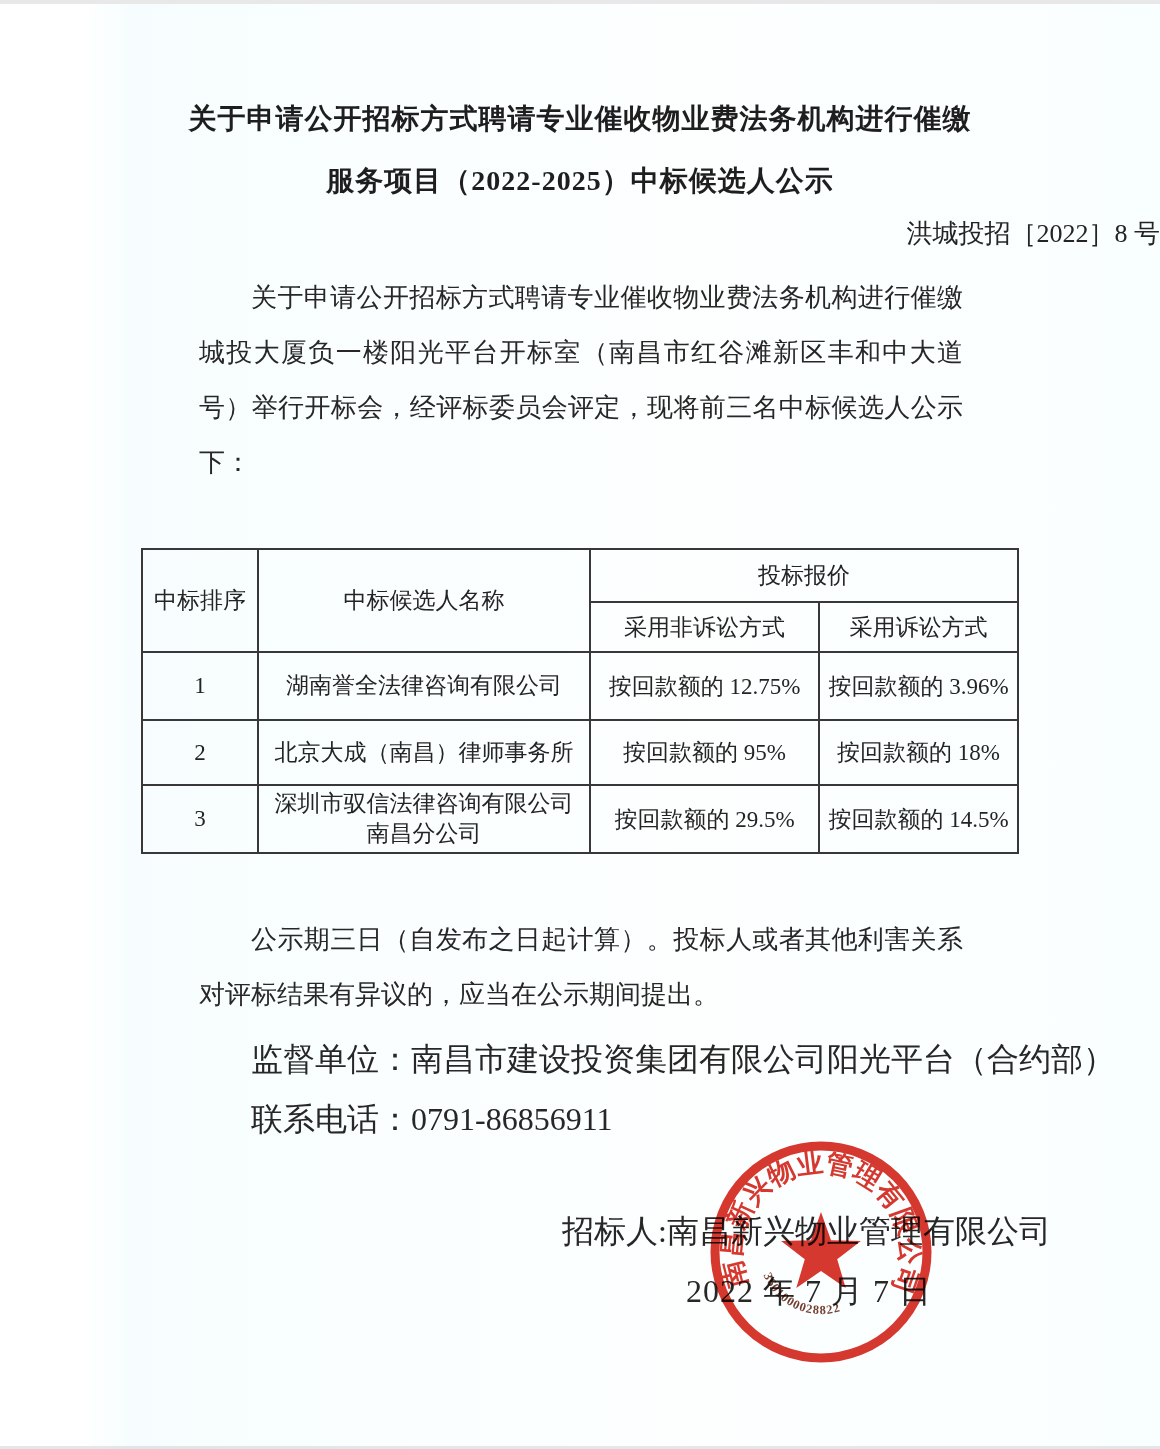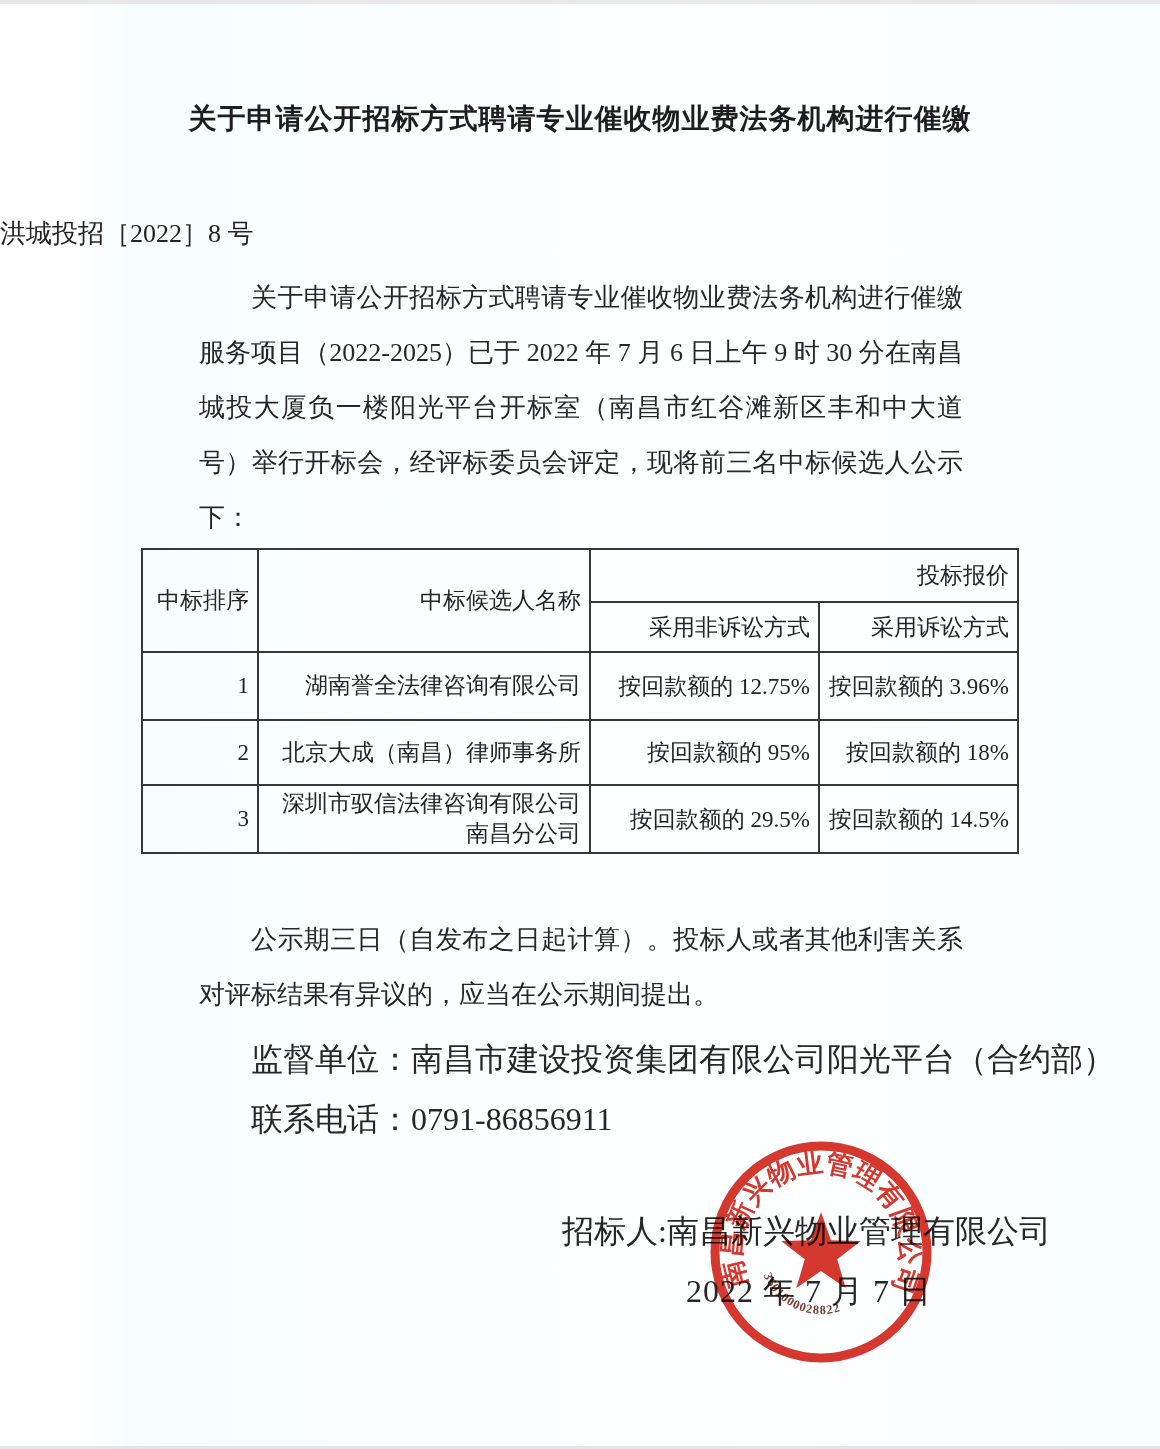--- a/index.html
+++ b/index.html
@@ -18,42 +18,42 @@
   }
   .title1,.title2{
     position:absolute; left:0; width:100%;
     text-align:center; font-size:28px; font-weight:bold;
     letter-spacing:1px; color:#1e1e1e;
   }
   .title1{ top:96px; }
   .title2{ top:158px; }
   .docnum{
     position:absolute; top:212px; left:0; width:100%;
-    text-align:left; font-size:26px; color:#242424;
+    text-align:right; font-size:26px; color:#242424;
   }
   .para{ position:absolute; left:199px; width:764px; font-size:26px; }
   .para .ln{
     height:55px; line-height:55px;
     text-align:justify; text-align-last:justify;
     overflow:hidden;
   }
   .para .ln.indent{ text-indent:52px; }
   .para .ln.short{ text-align:left; text-align-last:left; }
   .para1{ top:266px; }
   .para2{ top:908px; }
 
   table.bid{
     position:absolute; top:544px; left:141px;
     width:876px; border-collapse:collapse;
     font-size:23px; color:#242424;
     table-layout:fixed;
   }
   table.bid th, table.bid td{
     border:2px solid #383838;
-    text-align:right; vertical-align:middle;
+    text-align:center; vertical-align:middle;
     font-weight:normal; padding:2px 8px;
     overflow:hidden;
   }
   tr.hrow1{ height:53px; }
   tr.hrow2{ height:50px; }
   tr.drow1{ height:68px; }
   tr.drow2{ height:65px; }
   tr.drow3{ height:68px; }
   .col-rank{ width:116px; }
   .col-name{ width:332px; }
@@ -76,25 +76,25 @@
   .seal text{ font-family:"Liberation Serif","DejaVu Serif",serif; }
   .seal .arc-company{ font-size:26.5px; font-weight:bold; letter-spacing:0.5px; }
   .seal .arc-serial{ font-size:12.5px; font-weight:bold; fill:#6a2e1f; letter-spacing:1px; }
 </style>
 </head>
 <body>
 
 <div class="page">
 
   <div class="title1">关于申请公开招标方式聘请专业催收物业费法务机构进行催缴</div>
+  <div class="title2">服务项目（2022-2025）中标候选人公示</div>
   <div class="docnum">洪城投招［2022］8 号</div>
 
   <div class="para para1">
     <div class="ln indent">关于申请公开招标方式聘请专业催收物业费法务机构进行催缴</div>
-    <div class="ln">服务项目（2022-2025）已于 2022 年 7 月 6 日上午 9 时 30 分在南昌</div>
     <div class="ln">城投大厦负一楼阳光平台开标室（南昌市红谷滩新区丰和中大道 456</div>
     <div class="ln">号）举行开标会，经评标委员会评定，现将前三名中标候选人公示如</div>
     <div class="ln short">下：</div>
   </div>
 
   <table class="bid">
     <colgroup>
       <col class="col-rank">
         <col class="col-name">
         <col class="col-non">

